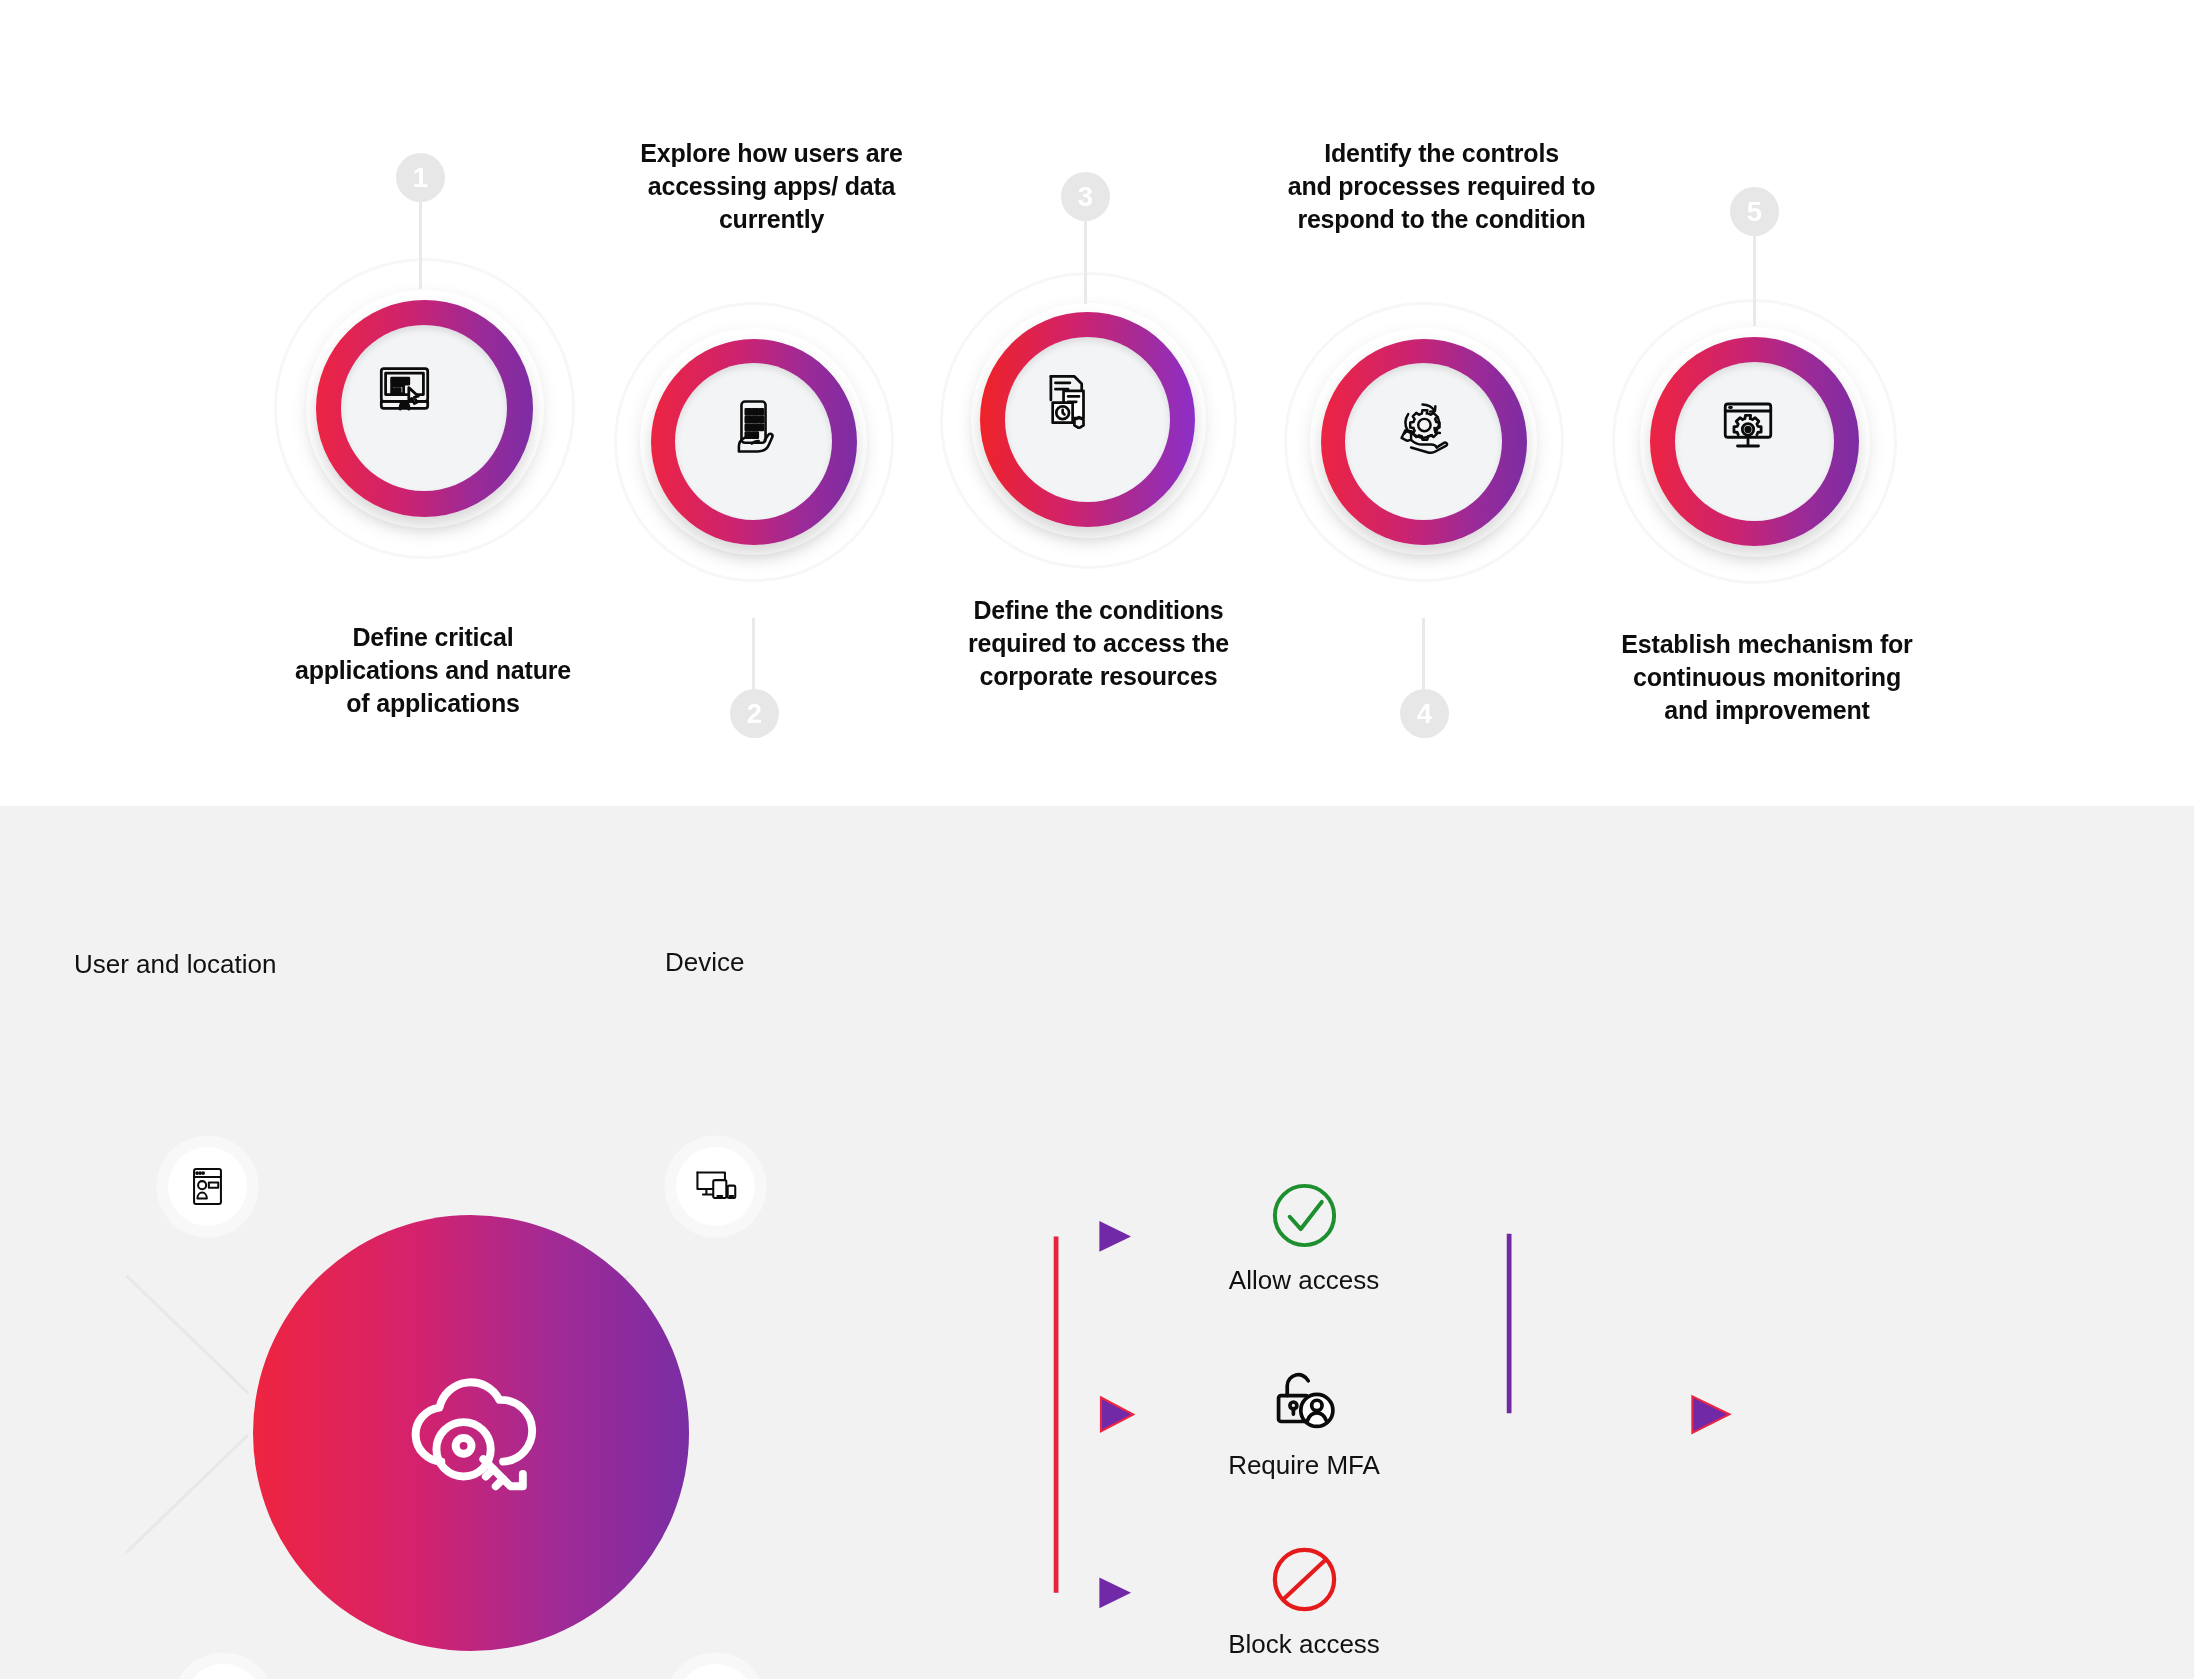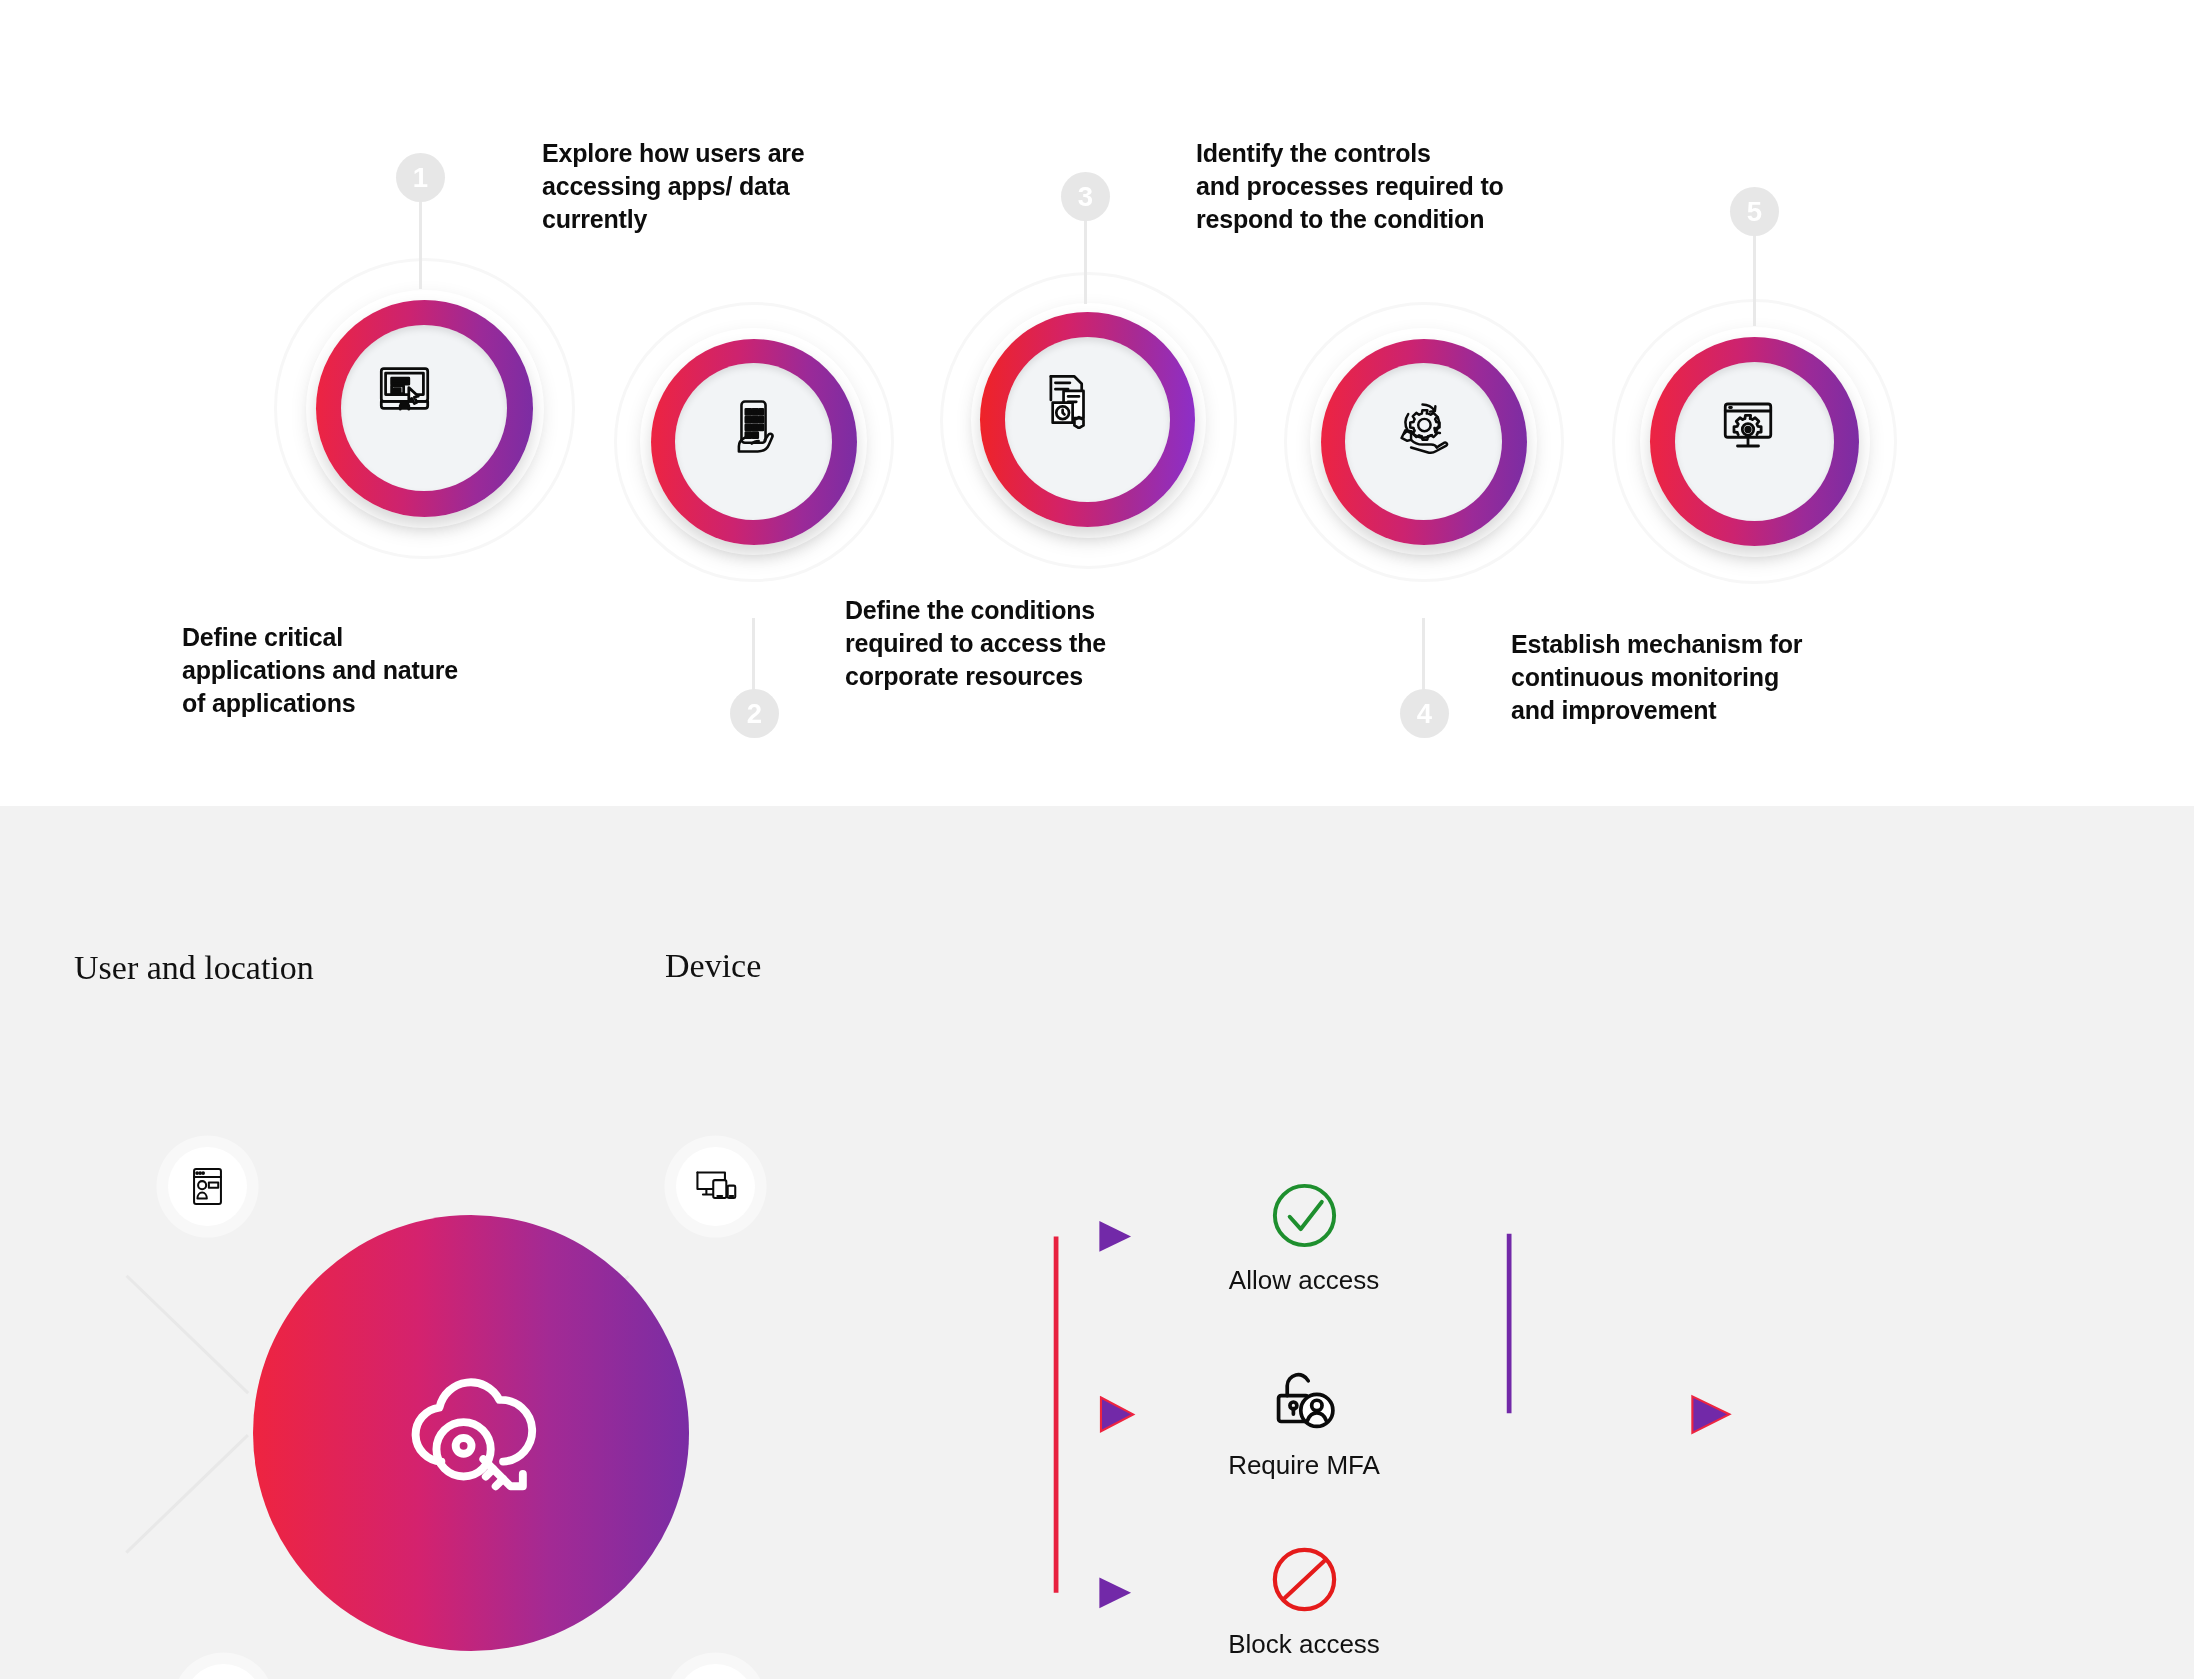--- a/index.html
+++ b/index.html
@@ -66,40 +66,40 @@
   }
   .num-stem {
     position:absolute;
     width:2.6px;
     background:#e9e9e9;
     z-index:3;
   }
 
   .step-caption {
     position:absolute;
+    text-align:center;
     font-weight:700;
     font-size:25px;
     line-height:1.31;
     color:#0d0d0d;
     letter-spacing:-0.2px;
   }
 
   
   #bottom-section {
     position:absolute; left:0; top:806px; width:2194px; height:873px;
     background:#f2f2f2;
   }
 
   .sec-label {
     position:absolute;
-    font-size:34px;
+    font-size:26px;
     color:#111111;
     font-weight:400;
     white-space:nowrap;
-    font-family:Liberation Serif, serif;
   }
 
   .chip {
     position:absolute;
     width:79px; height:79px;
     border-radius:50%;
     background:#ffffff;
     display:flex; align-items:center; justify-content:center;
     box-shadow: 0 0 0 11.6px rgba(255,255,255,0.45);
     z-index:5;

